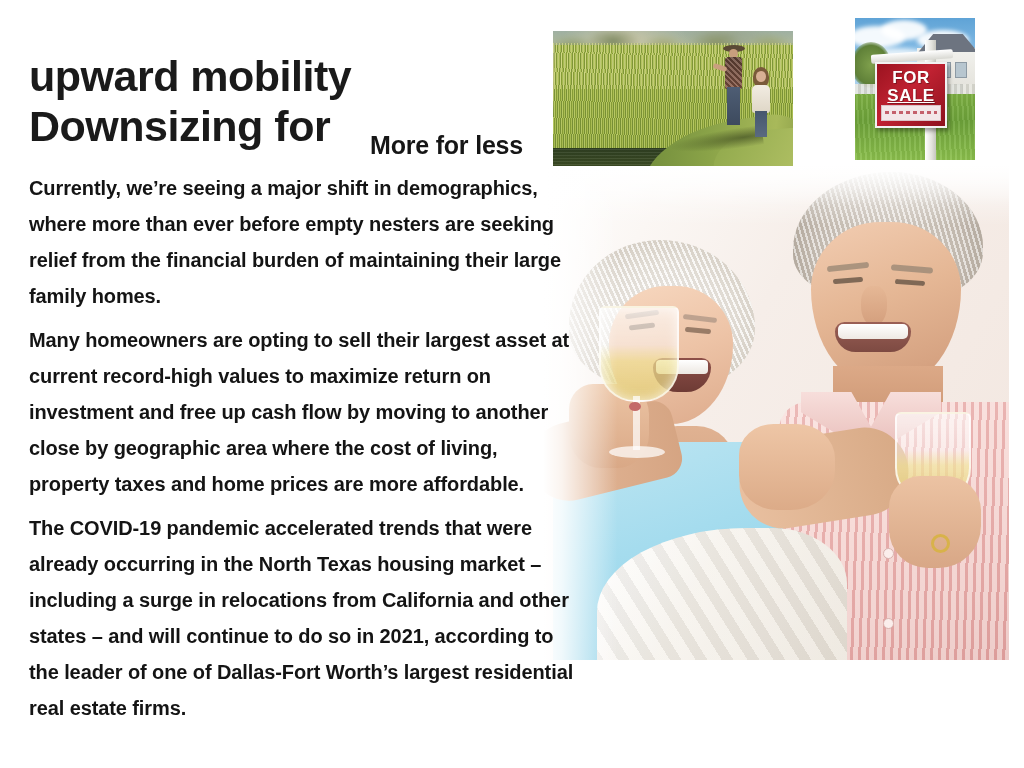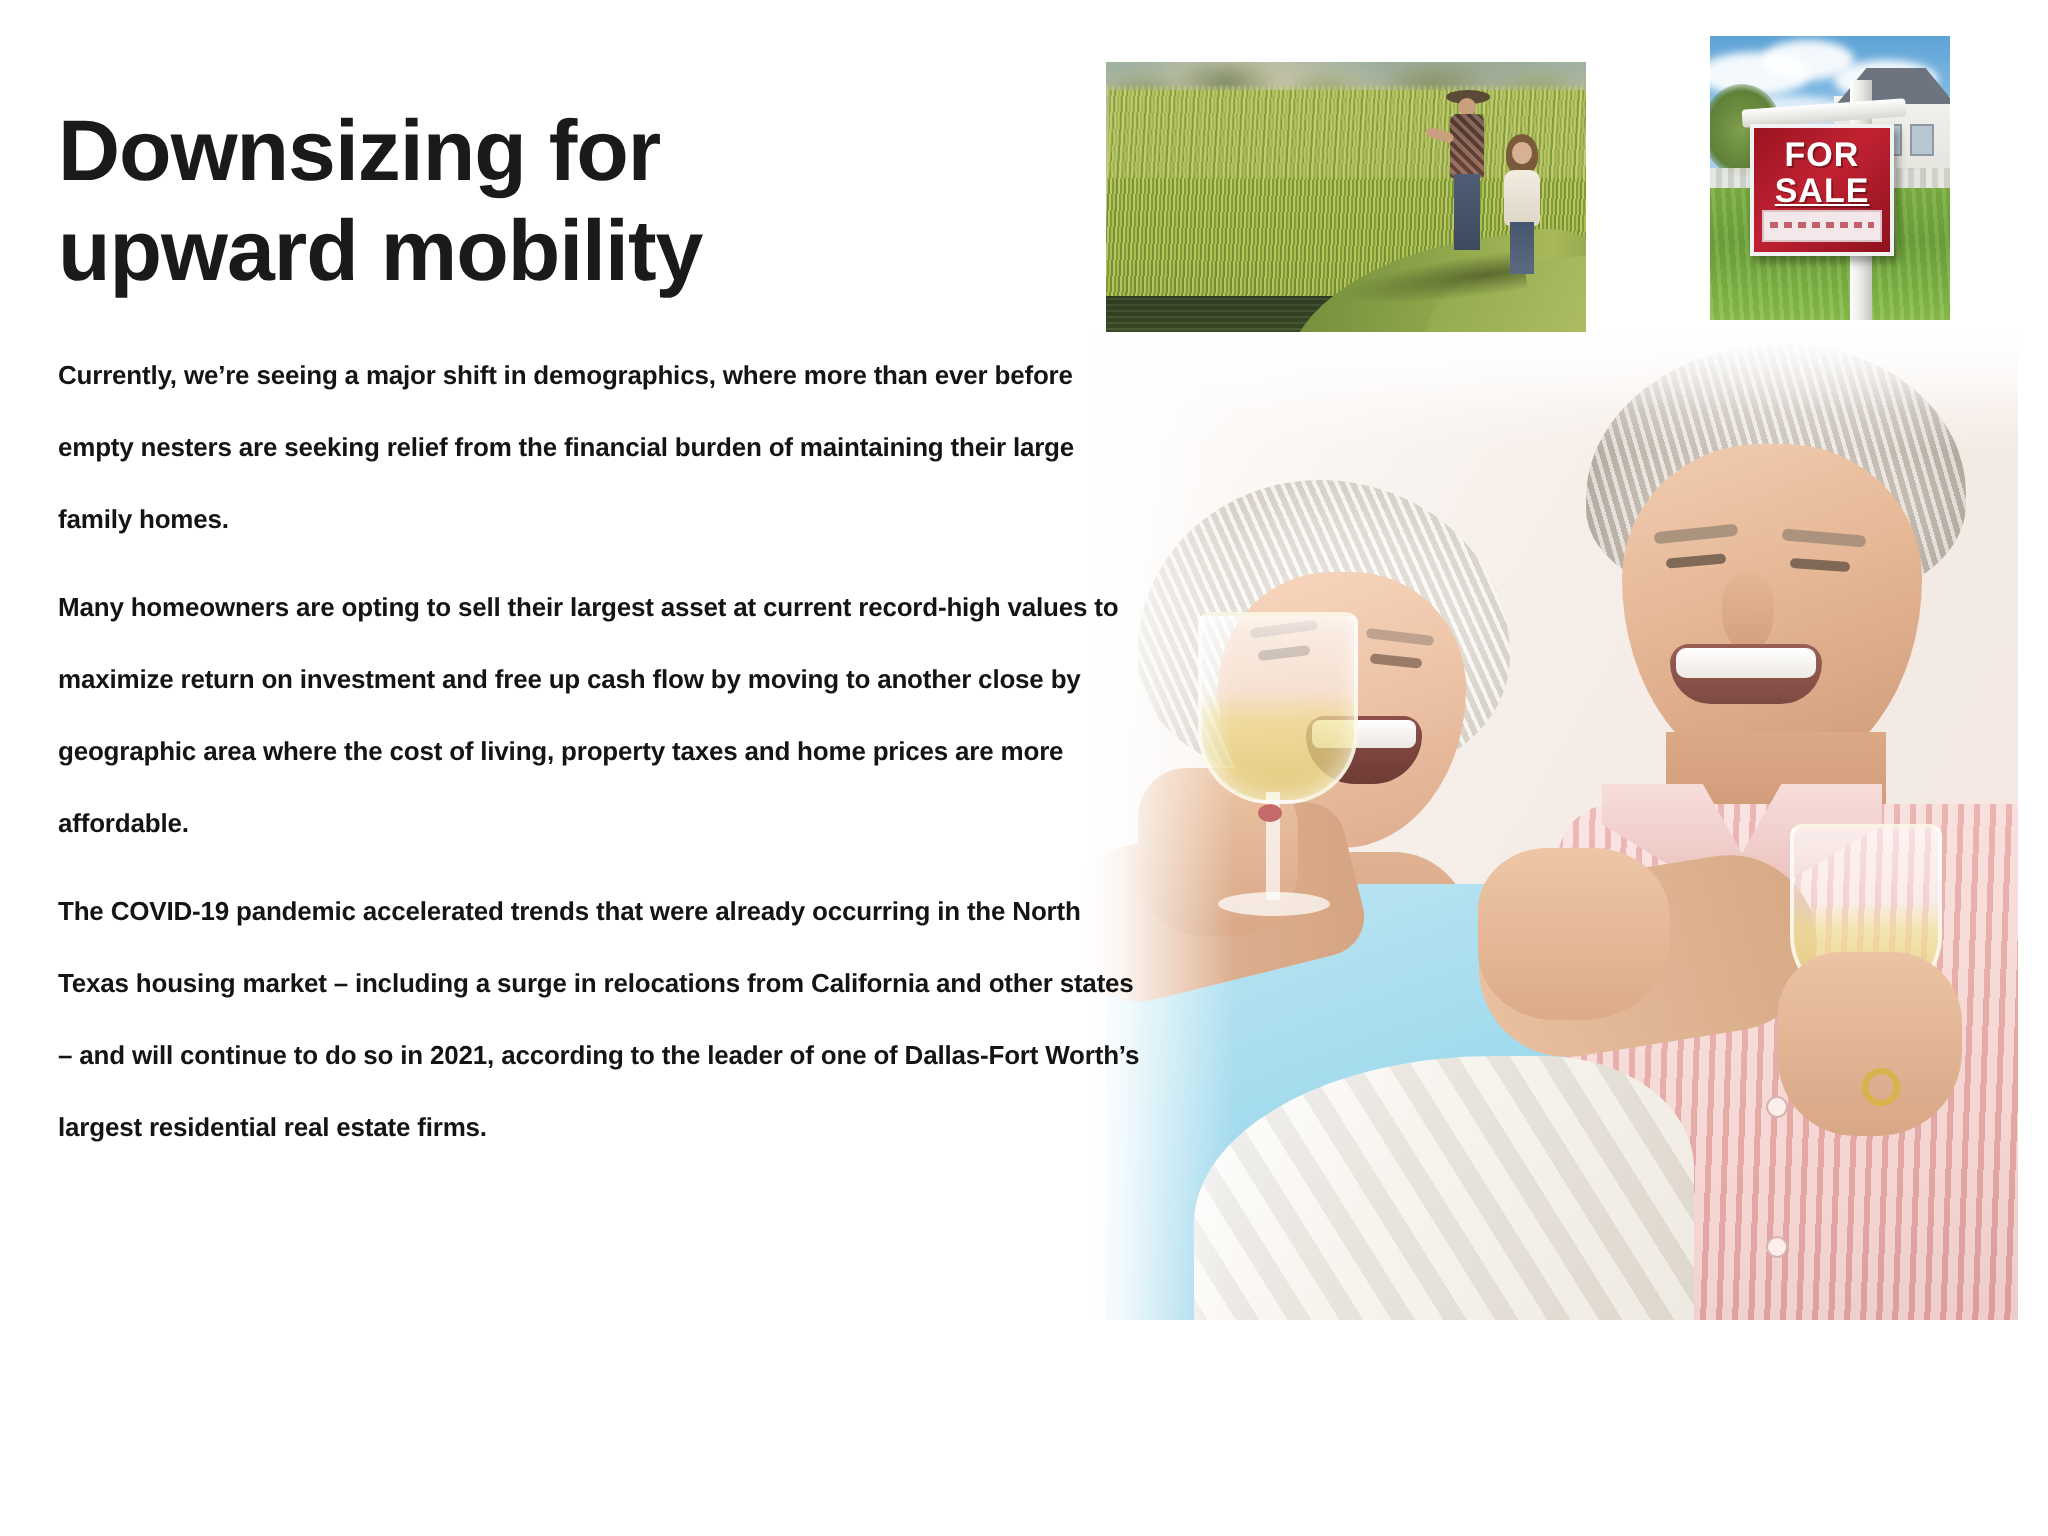--- a/index.html
+++ b/index.html
@@ -25,21 +25,21 @@
   .subtitle{
     position:absolute;left:370px;top:131px;
     font-size:25px;font-weight:bold;letter-spacing:-0.2px;
     color:#161616;z-index:6;
   }
 
   .body-col{
     position:absolute;left:29px;top:170px;width:545px;z-index:6;
   }
   .para{
-    font-size:13px;
+    font-size:20px;
     line-height:36px;
     font-weight:bold;
     letter-spacing:-0.1px;
     color:#141414;
     margin:0 0 8px 0;
     text-align:left;
   }
 
   
   .photo-reeds{
@@ -369,24 +369,25 @@
     border:3px solid #d8b24a;border-radius:50%;z-index:9;
   }
   .nail{position:absolute;left:86px;top:236px;width:12px;height:9px;background:#c46a6a;border-radius:50%;z-index:8;}
 </style>
 </head>
 <body>
 
 <div class="slide">
 
   <h1 class="title">
+    <span class="line">upward mobility</span>
     <span class="line">Downsizing for</span>
-    <span class="line">upward mobility</span>
   </h1>
 
+  <div class="subtitle">More for less</div>
 
   <div class="body-col">
     <p class="para">Currently, we’re seeing a major shift in demographics, where more than ever before empty nesters are seeking relief from the financial burden of maintaining their large family homes.</p>
     <p class="para">Many homeowners are opting to sell their largest asset at current record-high values to maximize return on investment and free up cash flow by moving to another close by geographic area where the cost of living, property taxes and home prices are more affordable.</p>
     <p class="para">The COVID-19 pandemic accelerated trends that were already occurring in the North Texas housing market – including a surge in relocations from California and other states – and will continue to do so in 2021, according to the leader of one of Dallas-Fort Worth’s largest residential real estate firms.</p>
   </div>
 
   <div class="photo-reeds" role="img" aria-label="Man in hat and young girl walking along a grassy bank beside tall green reeds at a pond">
     <div class="reeds-sky"></div>
     <div class="reeds-trees"></div>

